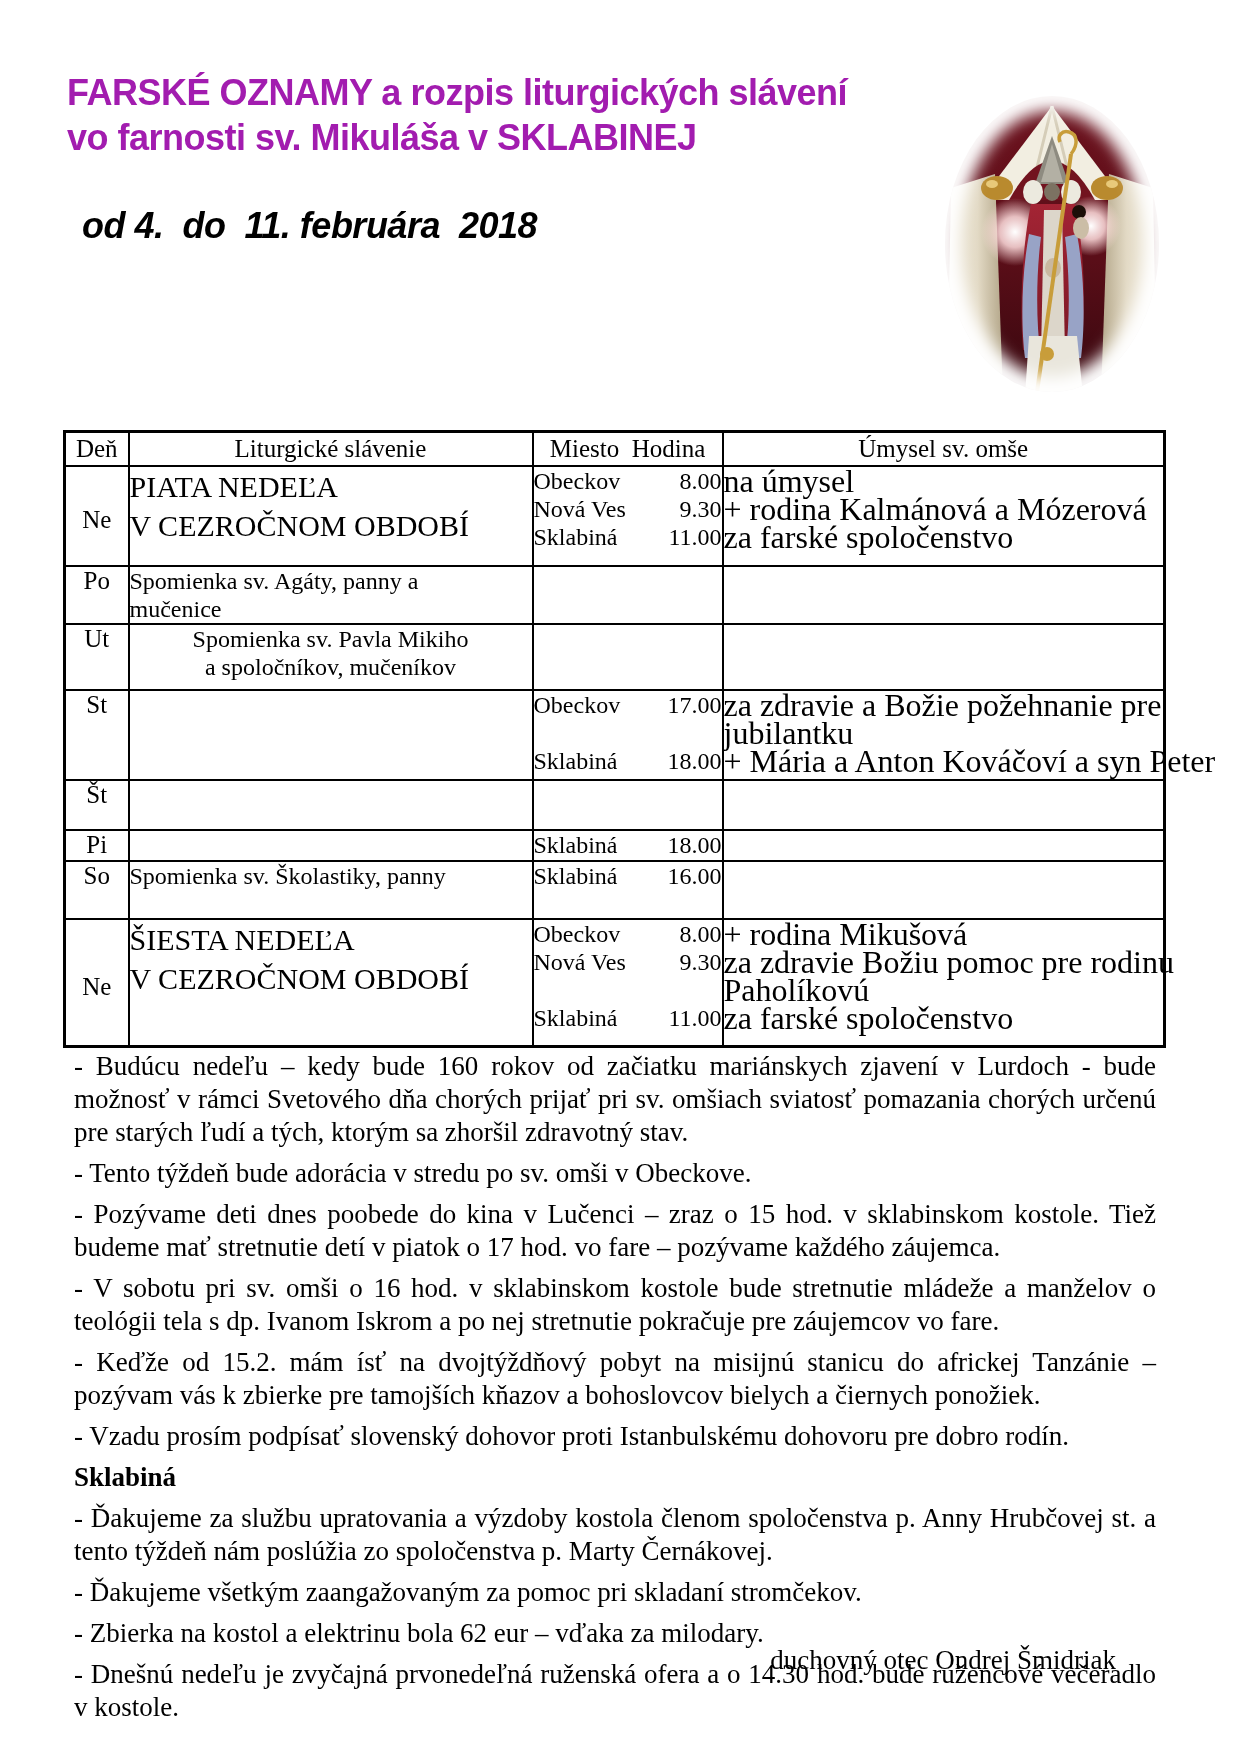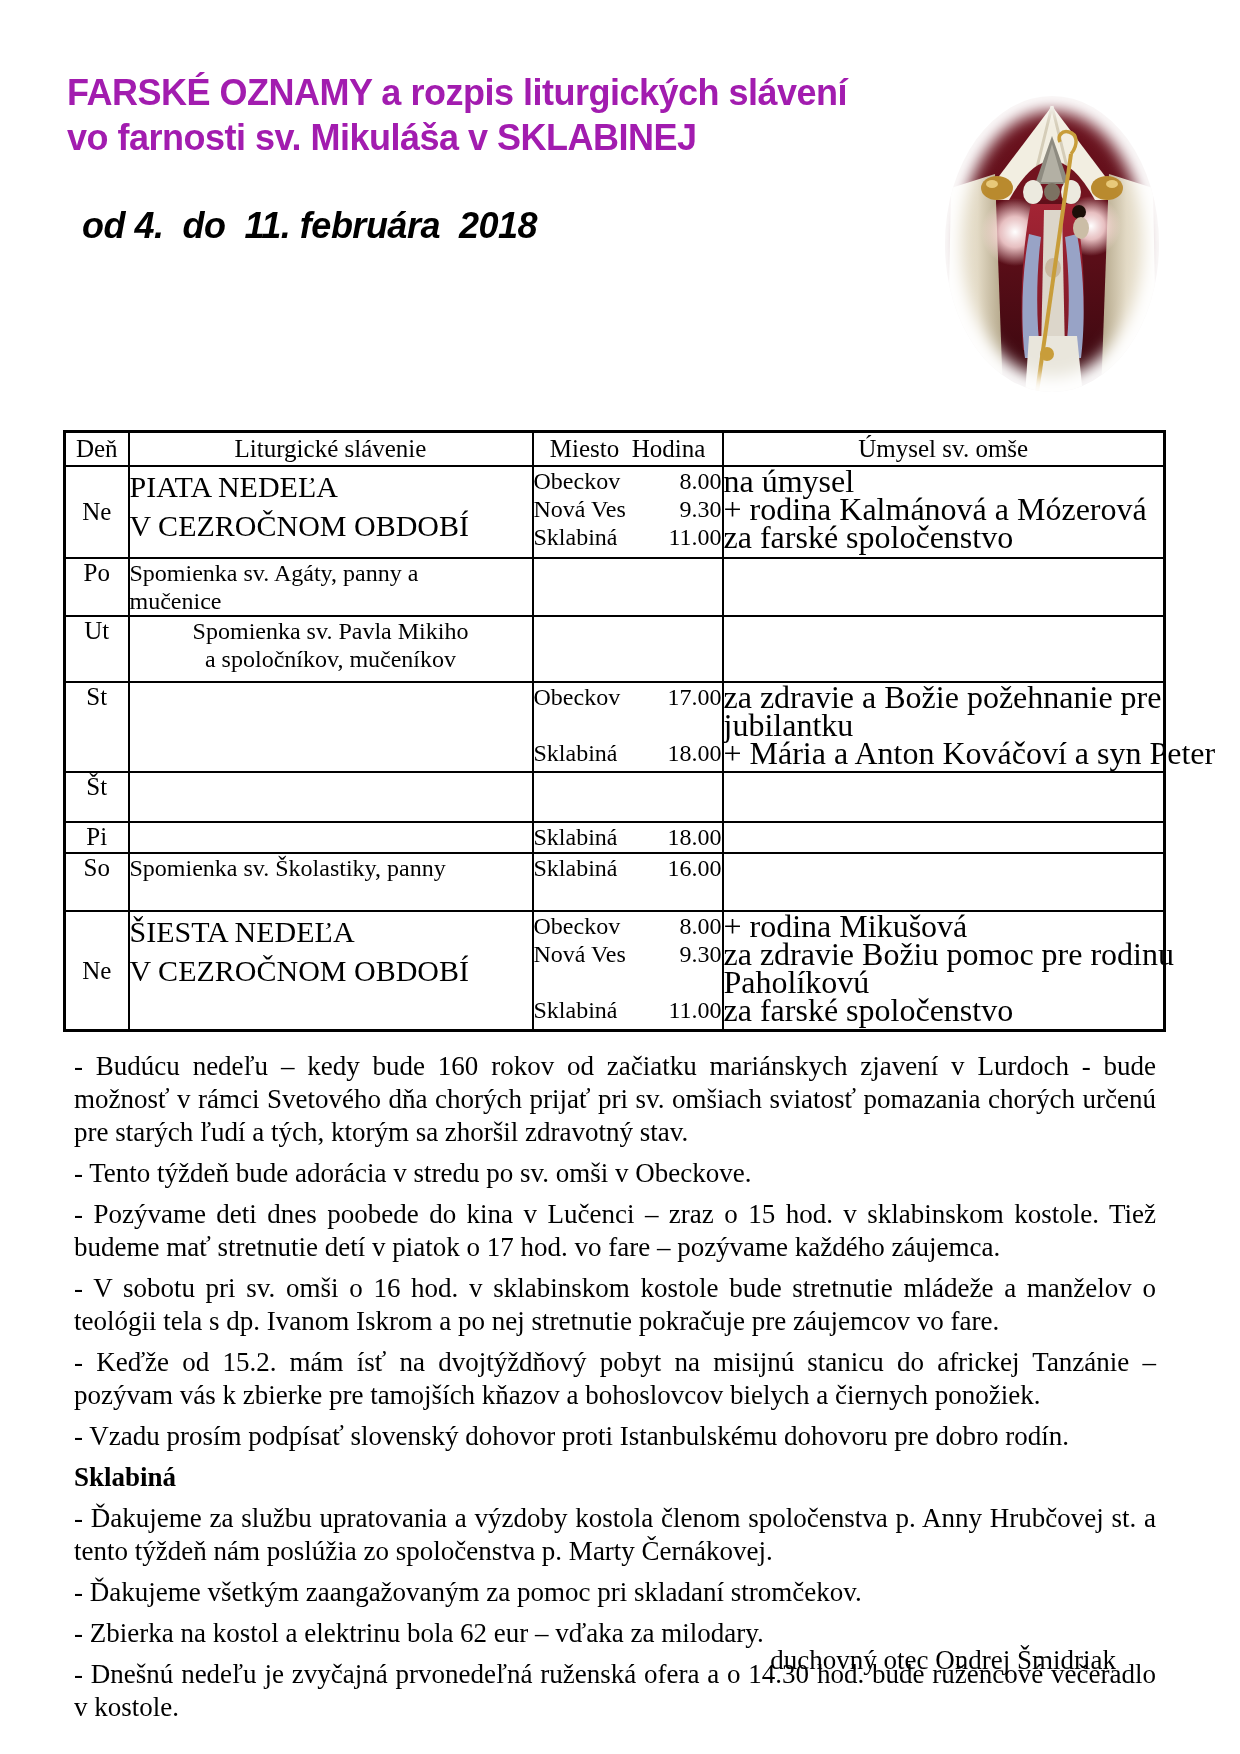--- a/index.html
+++ b/index.html
@@ -17,21 +17,21 @@
   
   .photo{position:absolute;left:941px;top:92px;width:222px;height:304px;}
 
   
   .table-wrap{position:absolute;left:63px;top:430px;width:1100px;}
   table.lit{border-collapse:collapse;table-layout:fixed;width:1100px;border:3px solid #000;}
   table.lit th, table.lit td{border:2px solid #000;padding:0;vertical-align:top;}
   table.lit th{height:30px;font-size:25px;font-weight:normal;text-align:center;
         vertical-align:middle;white-space:pre;padding:1px 2px;}
   td.den{text-align:center;font-size:25px;padding-top:3px;}
-  tr.sunday td.den{vertical-align:middle;padding-top:0;}
+  tr.sunday td.den{vertical-align:middle;padding-top:8px;}
   td.slav{padding:3px 8px 2px 14px;}
   td.slav .line{font-size:24px;line-height:28px;white-space:nowrap;}
   td.slav.big .line{font-size:30px;line-height:39px;}
   td.miesto{padding:3px 16px 2px 10px;}
   .mline{display:flex;justify-content:space-between;font-size:24px;line-height:28px;}
   td.umysel{padding:3px 8px 2px 12px;}
   td.umysel .line{font-size:32px;line-height:28px;white-space:nowrap;}
   .row-0 td{height:90px;} .row-1 td{height:53px;} .row-2 td{height:64px;text-align:center;}
   .row-3 td{height:88px;border-top:3px solid #000;}
   .row-4 td{height:48px;border-top:3px solid #000;}

